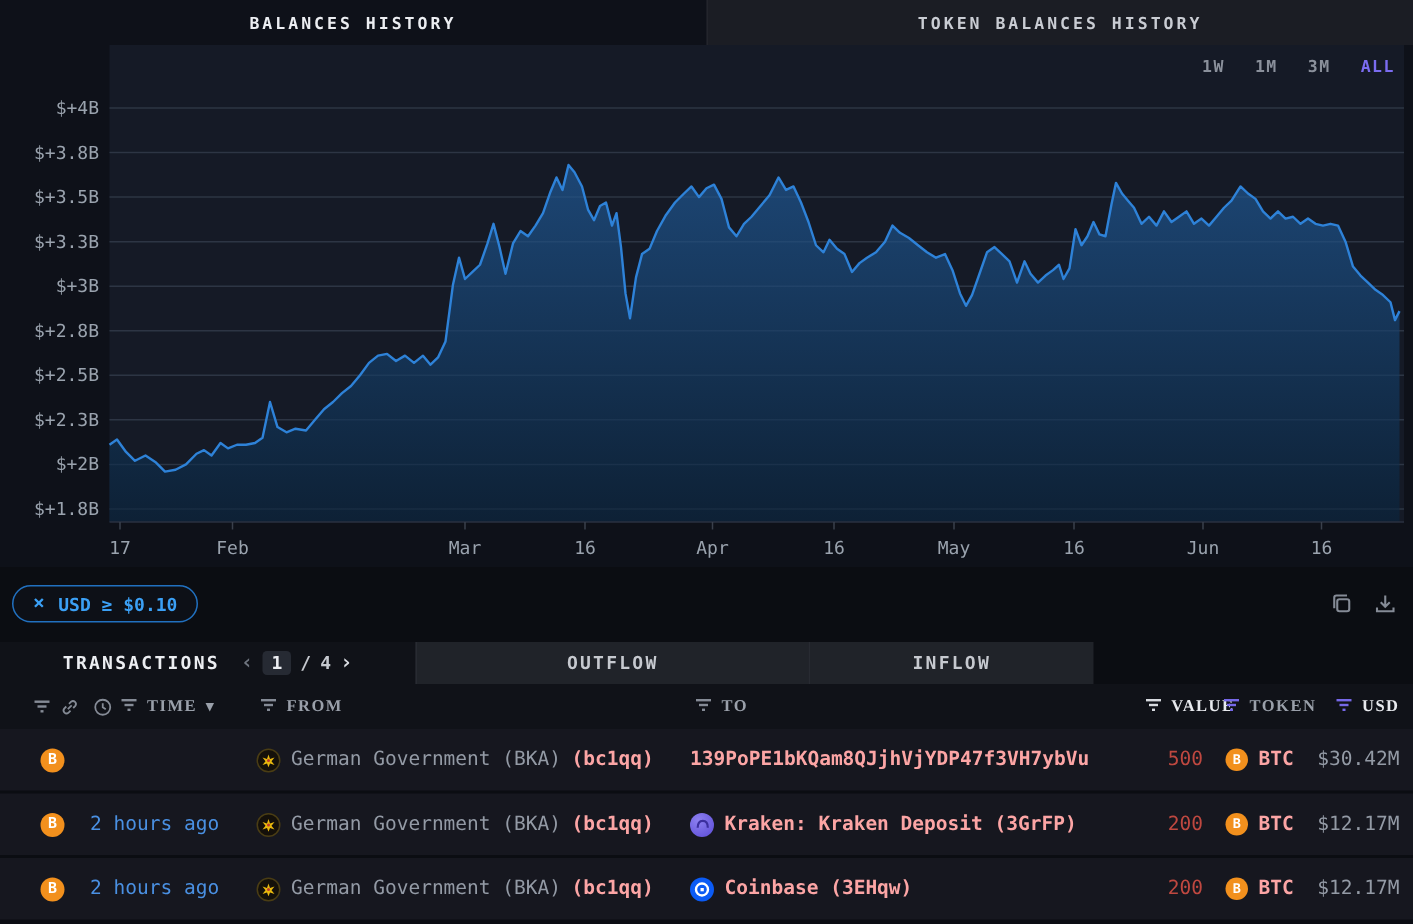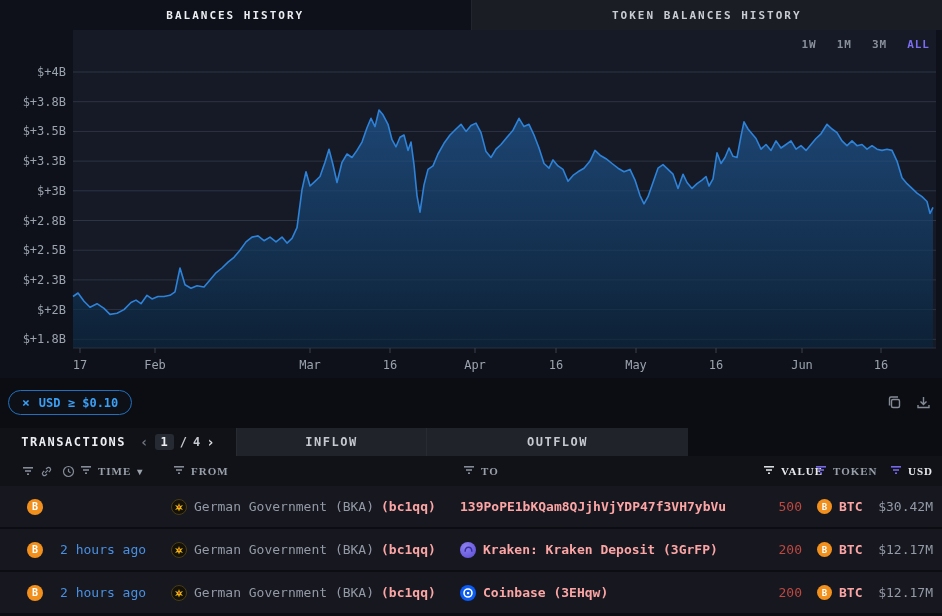--- a/index.html
+++ b/index.html
@@ -157,35 +157,35 @@
       <path d="M3.5 11.5 v-7 a1.5 1.5 0 0 1 1.5-1.5 h7" fill="none" stroke="#858b96" stroke-width="1.4"></path>
     </svg>
     <svg width="17" height="17" viewBox="0 0 17 17">
       <path d="M8.5 3 v7 M5.5 7.5 L8.5 10.5 L11.5 7.5" fill="none" stroke="#858b96" stroke-width="1.4"></path>
       <path d="M3 11 v2.5 h11 V11" fill="none" stroke="#858b96" stroke-width="1.4"></path>
     </svg>
   </div>
 </div>
 
 <div class="tx-tabs" id="txTabs">
-    <div class="tx-tab active" style="width: 236px;">
+    <div class="tx-tab active" style="width: 277px;">
       <span>TRANSACTIONS</span>
       <span class="pager">
         <span class="chev">‹</span>
         <span class="pg">1</span>
         <span class="sep">/</span>
         <span class="sep">4</span>
         <span class="chev next">›</span>
       </span>
     </div>
+    <div class="tx-tab" style="width: 262px;">
+      <span>OUTFLOW</span>
+    </div>
     <div class="tx-tab" style="width: 190px;">
       <span>INFLOW</span>
-    </div>
-    <div class="tx-tab" style="width: 262px;">
-      <span>OUTFLOW</span>
     </div>
   </div>
 
 <div class="tbl-header">
   <div class="h" style="left:22px" id="hChain">
       <svg width="12" height="10" viewBox="0 0 12 10">
     <rect x="1" y="1" width="10" height="1.6" fill="#858b96"></rect>
     <rect x="3" y="4.2" width="6" height="1.6" fill="#858b96"></rect>
     <rect x="5" y="7.4" width="2" height="1.6" fill="#858b96"></rect>
       </svg>

